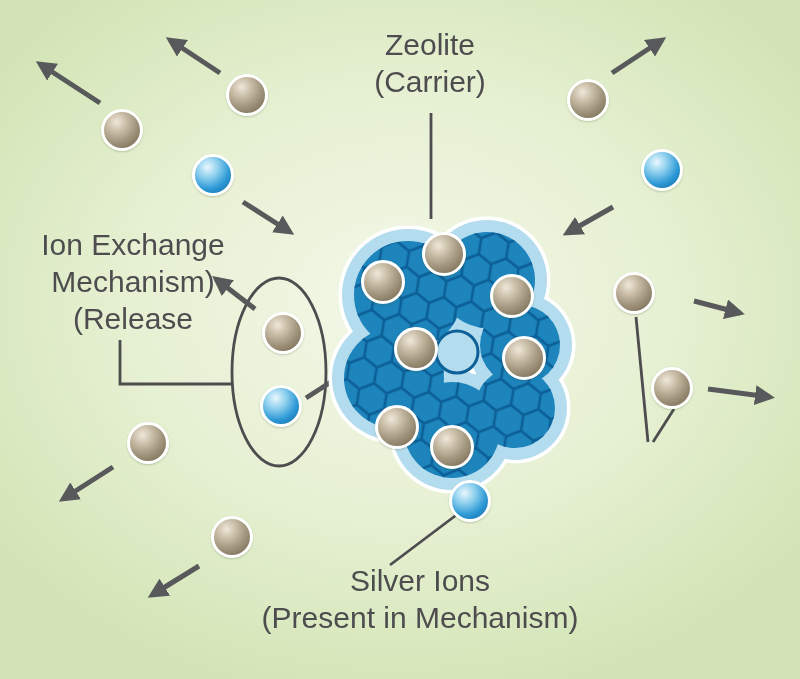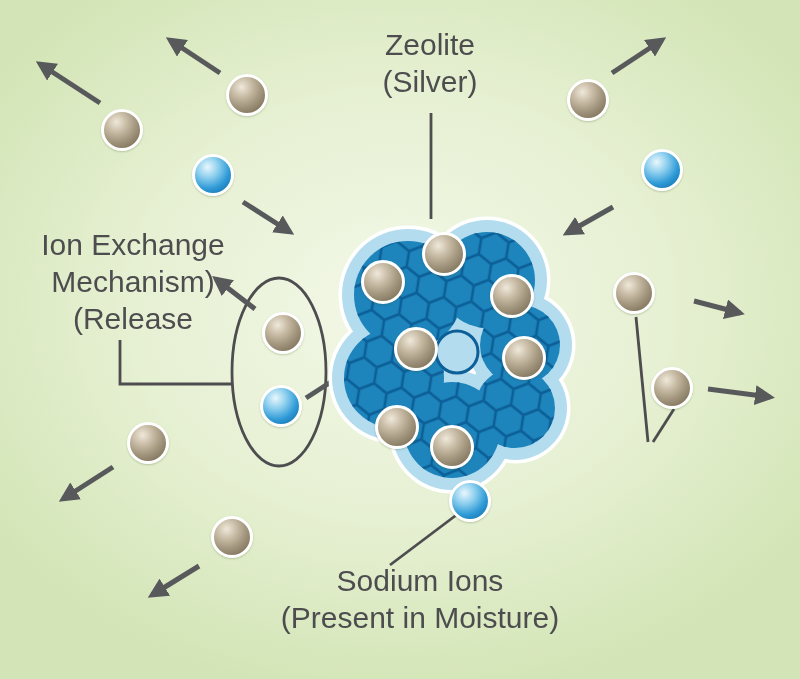--- a/index.html
+++ b/index.html
@@ -145,28 +145,28 @@
   <div class="ion silver big" style="left:361px; top:260px;"></div>
   <div class="ion silver big" style="left:422px; top:232px;"></div>
   <div class="ion silver big" style="left:490px; top:274px;"></div>
   <div class="ion silver big" style="left:394px; top:327px;"></div>
   <div class="ion silver big" style="left:502px; top:336px;"></div>
   <div class="ion silver big" style="left:375px; top:405px;"></div>
   <div class="ion silver big" style="left:430px; top:425px;"></div>
 
   <div class="label" style="left:330px; top:26px; width:200px;">
     <div>Zeolite</div>
-    <div>(Silver)</div>
+    <div>(Carrier)</div>
   </div>
 
   <div class="label" style="left:8px; top:226px; width:250px;">
     <div>Ion Exchange</div>
     <div>Mechanism)</div>
     <div>(Release</div>
   </div>
 
 
   <div class="label" style="left:235px; top:562px; width:370px;">
-    <div>Sodium Ions</div>
-    <div>(Present in Moisture)</div>
+    <div>Silver Ions</div>
+    <div>(Present in Mechanism)</div>
   </div>
 
 </div>
 
 </body></html>

